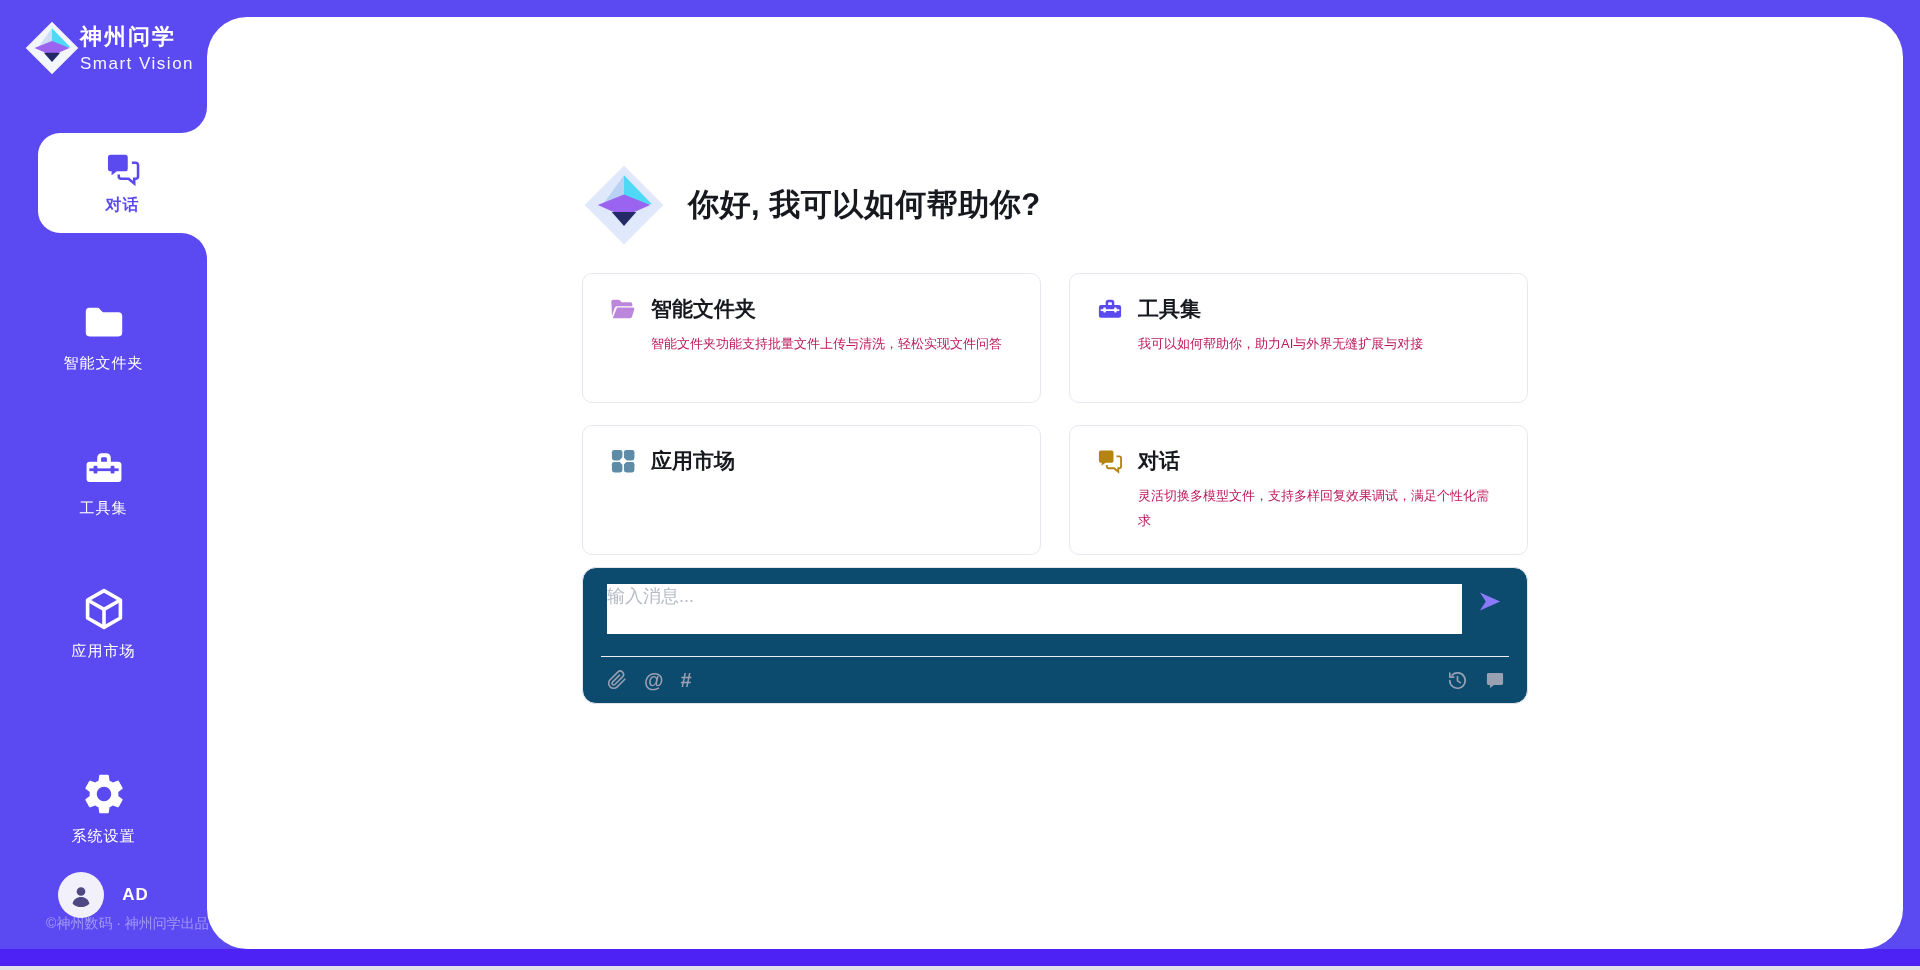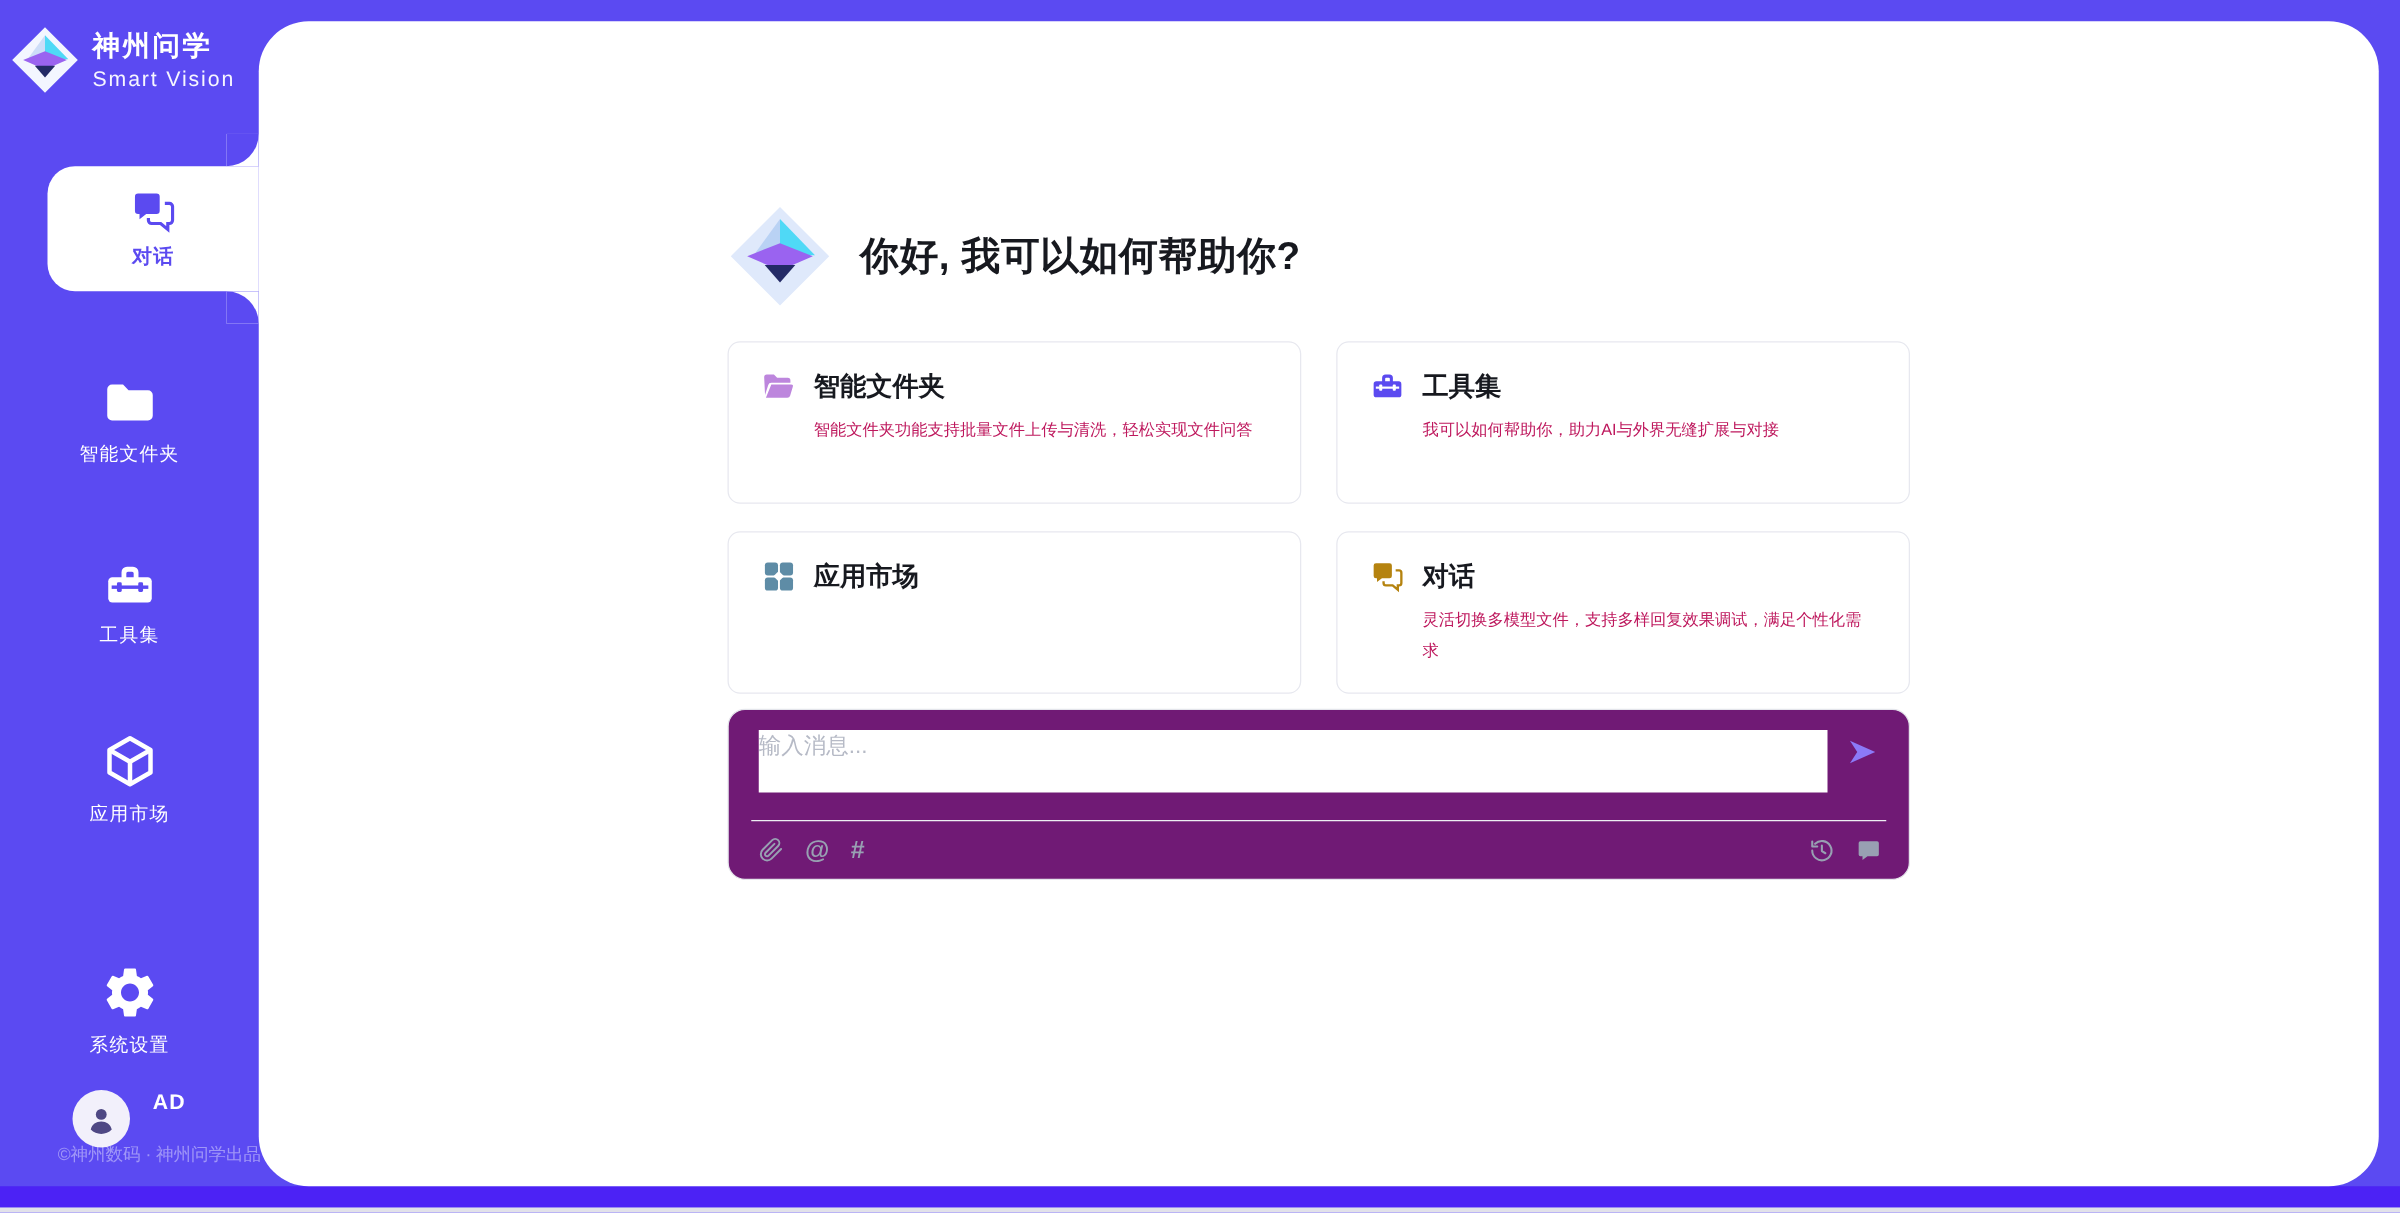--- a/index.html
+++ b/index.html
@@ -11,21 +11,21 @@
   }
   
   .bottom-band { position:absolute; left:0; right:0; top:949px; height:17px; background:#4c22f5; }
   .bottom-strip { position:absolute; left:0; right:0; bottom:0; height:4px; background:#e1e1e9; }
   .main-panel {
     position:absolute; left:207px; top:17px; width:1696px; height:932px;
     background:#ffffff; border-radius:40px;
   }
   
   .sidebar { position:absolute; left:0; top:0; width:207px; height:949px; }
-  .brand { position:absolute; left:8px; top:20px; display:flex; align-items:center; gap:10px; }
+  .brand { position:absolute; left:24px; top:20px; display:flex; align-items:center; }
   .brand svg { width:56px; height:56px; }
   .brand-text { display:flex; flex-direction:column; gap:2px; }
   .brand-title { color:#fff; font-size:22px; font-weight:700; letter-spacing:2px; }
   .brand-subtitle { color:rgba(255,255,255,.95); font-size:17px; letter-spacing:1.5px; }
 
   .nav-item { position:absolute; left:0; width:100%; display:flex; flex-direction:column;
               align-items:center; gap:9px; cursor:pointer; color:#fff; }
   .nav-item .nav-label { font-size:15px; letter-spacing:1px; }
   .nav-item svg { display:block; }
   .nav-folders { top:299px; } .nav-tools { top:446px; } .nav-apps { top:585px; } .nav-settings { top:770px; }
@@ -37,21 +37,21 @@
     cursor:pointer; color:#5b4af0;
   }
   .nav-active .nav-label { font-size:16px; font-weight:600; letter-spacing:1px; }
   .tab-corner { position:absolute; right:0; width:26px; height:26px; overflow:hidden; }
   .tab-corner.top { top:-26px; } .tab-corner.bottom { bottom:-26px; }
   .tab-corner::before { content:""; position:absolute; inset:0; background:#fff; }
   .tab-corner::after  { content:""; position:absolute; inset:0; background:#5b4af2; }
   .tab-corner.top::after    { border-bottom-right-radius:26px; }
   .tab-corner.bottom::after { border-top-right-radius:26px; }
 
-  .user-row { position:absolute; top:872px; width:100%; display:flex; align-items:flex-start;
+  .user-row { position:absolute; top:872px; width:100%; display:flex; align-items:center;
               justify-content:center; gap:18px; cursor:pointer; }
   .avatar { width:46px; height:46px; border-radius:50%; background:#f2f0fb;
             display:flex; align-items:center; justify-content:center; }
   .user-name { color:#fff; font-size:17px; font-weight:600; letter-spacing:1px; }
   .sidebar-footer { position:absolute; bottom:16px; width:100%; text-align:center;
                     color:rgba(255,255,255,.42); font-size:14px;margin-left:24px; }
 
   
   .content { width:946px; margin:16px auto; }
   .greeting { margin-top:146px; display:flex; align-items:center; gap:22px; }
@@ -72,21 +72,21 @@
   .icon-grid { color:#5e8ca6; }
   .icon-chat-card { color:#b5830f; }
 
   .model-pill { margin-top:156px; height:48px; display:inline-flex; align-items:center;
                 gap:10px; padding:0 20px 0 16px; background:#f1f2f7; border-radius:26px;
                 cursor:pointer; }
   .model-pill svg.diamond { width:27px; height:27px; }
   .model-name { font-size:19px; color:#2c2e38; }
 
   .composer { margin-top:12px; width:946px; height:137px; border:1px solid #e4e5eb;
-              border-radius:14px; background:#701a75; display:flex; flex-direction:column; }
+              border-radius:14px; background:#0c4a6e; display:flex; flex-direction:column; }
   .composer-top { flex:1; display:flex; align-items:flex-start; padding:16px 22px 0 24px; gap:12px; }
   .message-input { flex:1; border:none; outline:none; resize:none; height:50px;
                    font-size:18px; color:#333; font-family:inherit; }
   .message-input::placeholder { color:#b6bac6; }
   .send-btn { background:none; border:none; cursor:pointer; padding:2px; margin-top:2px; }
   .composer-divider { border-top:1px solid #edeef3; margin:0 18px; }
   .composer-toolbar { height:46px; display:flex; align-items:center; justify-content:space-between;
                       padding:0 22px 0 24px; }
   .tool-group { display:flex; align-items:center; gap:17px; }
   .tool-btn { background:none; border:none; cursor:pointer; color:#98a0b2;

